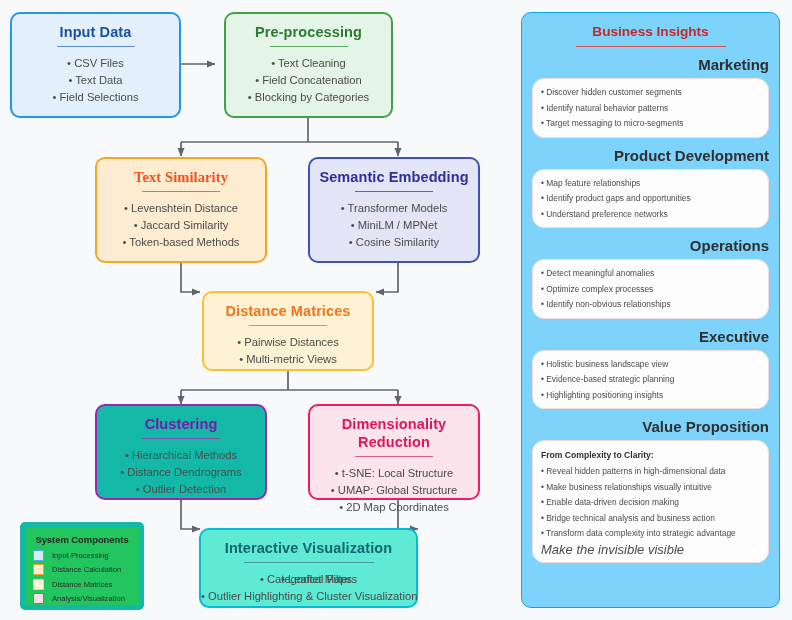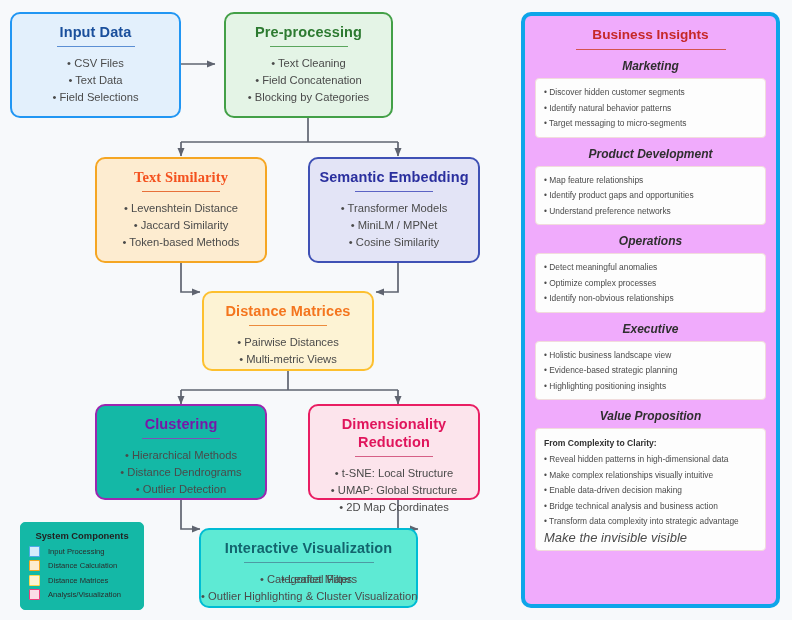--- a/index.html
+++ b/index.html
@@ -83,22 +83,22 @@
 
   
   #wires { position:absolute; left:0; top:0; width:792px; height:620px; z-index:1; }
 
   
   #legend {
     position: absolute;
     left: 20px; top: 522px;
     width: 124px; height: 88px;
     box-sizing: border-box;
-    background: #14b8a6;
-    border: 1px solid #14b8a6;
+    background: #22c55e;
+    border: 5px solid #14b8a6;
     border-radius: 5px;
     padding: 7px 8px 6px 8px;
     z-index: 4;
   }
   #legend .lg-title {
     font-size: 9.4px; font-weight: bold; color:#222; text-align:center;
     margin-bottom: 5px;
   }
   .lg-row { display:flex; align-items:center; margin-bottom: 3.4px; }
   .lg-sw {
@@ -107,40 +107,40 @@
     margin-right: 8px; flex: 0 0 auto;
   }
   .lg-label { font-size: 7.6px; color:#2b2b2b; white-space:nowrap; }
 
   
   #insights {
     position: absolute;
     left: 521px; top: 12px;
     width: 259px; height: 596px;
     box-sizing: border-box;
-    background: #f0abfc;
-    border: 4px solid #0ea5e9;
+    background: #7dd3fc;
+    border: 1px solid #0ea5e9;
     border-radius: 10px;
     padding: 10px 10px 8px 10px;
     z-index: 3;
   }
   #insights .ins-title {
     font-size: 13.6px; font-weight: bold; color:#c62828; text-align:center;
     line-height: 18px;
   }
   #insights .ins-rule {
     width: 150px; height:0; border-top: 1.4px solid #d4534e;
     margin: 5px auto 9px auto;
   }
   .ins-sec-head {
-    font-size: 12px; font-weight: bold; color:#2f2f2f;
-    text-align:center; margin: 0 0 5px 0; font-style: italic;
+    font-size: 15px; font-weight: bold; color:#2f2f2f;
+    text-align:right; margin: 0 0 5px 0;
   }
   .ins-card {
-    background:#fdfdfd; border:1px solid #f1dcdc; border-radius:4px;
+    background:#fdfdfd; border:1px solid #f1dcdc; border-radius:12px;
     padding: 6px 8px 5px 8px; margin-bottom: 9px;
   }
   .ins-card .ins-item {
     font-size: 8.4px; color:#4b4b4b; line-height: 15.5px; white-space: nowrap;
   }
   .ins-card .ins-lead {
     font-size: 8.6px; font-weight: bold; color:#2f2f2f; line-height: 16px;
     margin-bottom: 1px;
   }
   .ins-card .ins-tag {
@@ -311,21 +311,21 @@
     <div class="ins-card">
       <div class="ins-item">• Holistic business landscape view</div>
       <div class="ins-item">• Evidence-based strategic planning</div>
       <div class="ins-item">• Highlighting positioning insights</div>
     </div>
 
     <div class="ins-sec-head">Value Proposition</div>
     <div class="ins-card">
       <div class="ins-lead">From Complexity to Clarity:</div>
       <div class="ins-item">• Reveal hidden patterns in high-dimensional data</div>
-      <div class="ins-item">• Make complex relationships visually intuitive</div>
+      <div class="ins-item">• Make business relationships visually intuitive</div>
       <div class="ins-item">• Enable data-driven decision making</div>
       <div class="ins-item">• Bridge technical analysis and business action</div>
       <div class="ins-item">• Transform data complexity into strategic advantage</div>
       <div class="ins-tag">Make the invisible visible</div>
     </div>
   </div>
 
 </div>
 
 </body></html>

